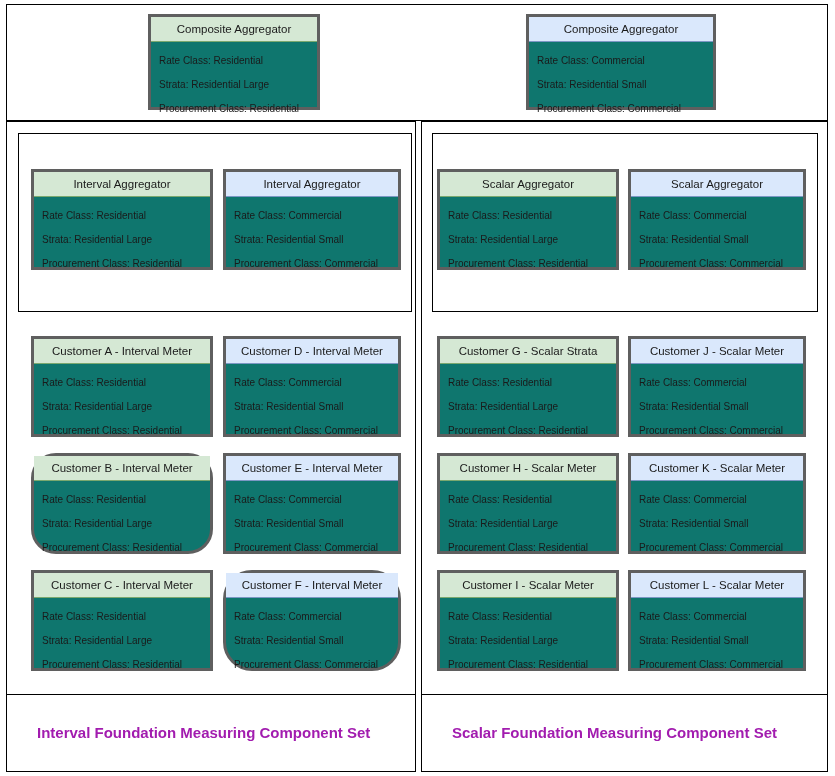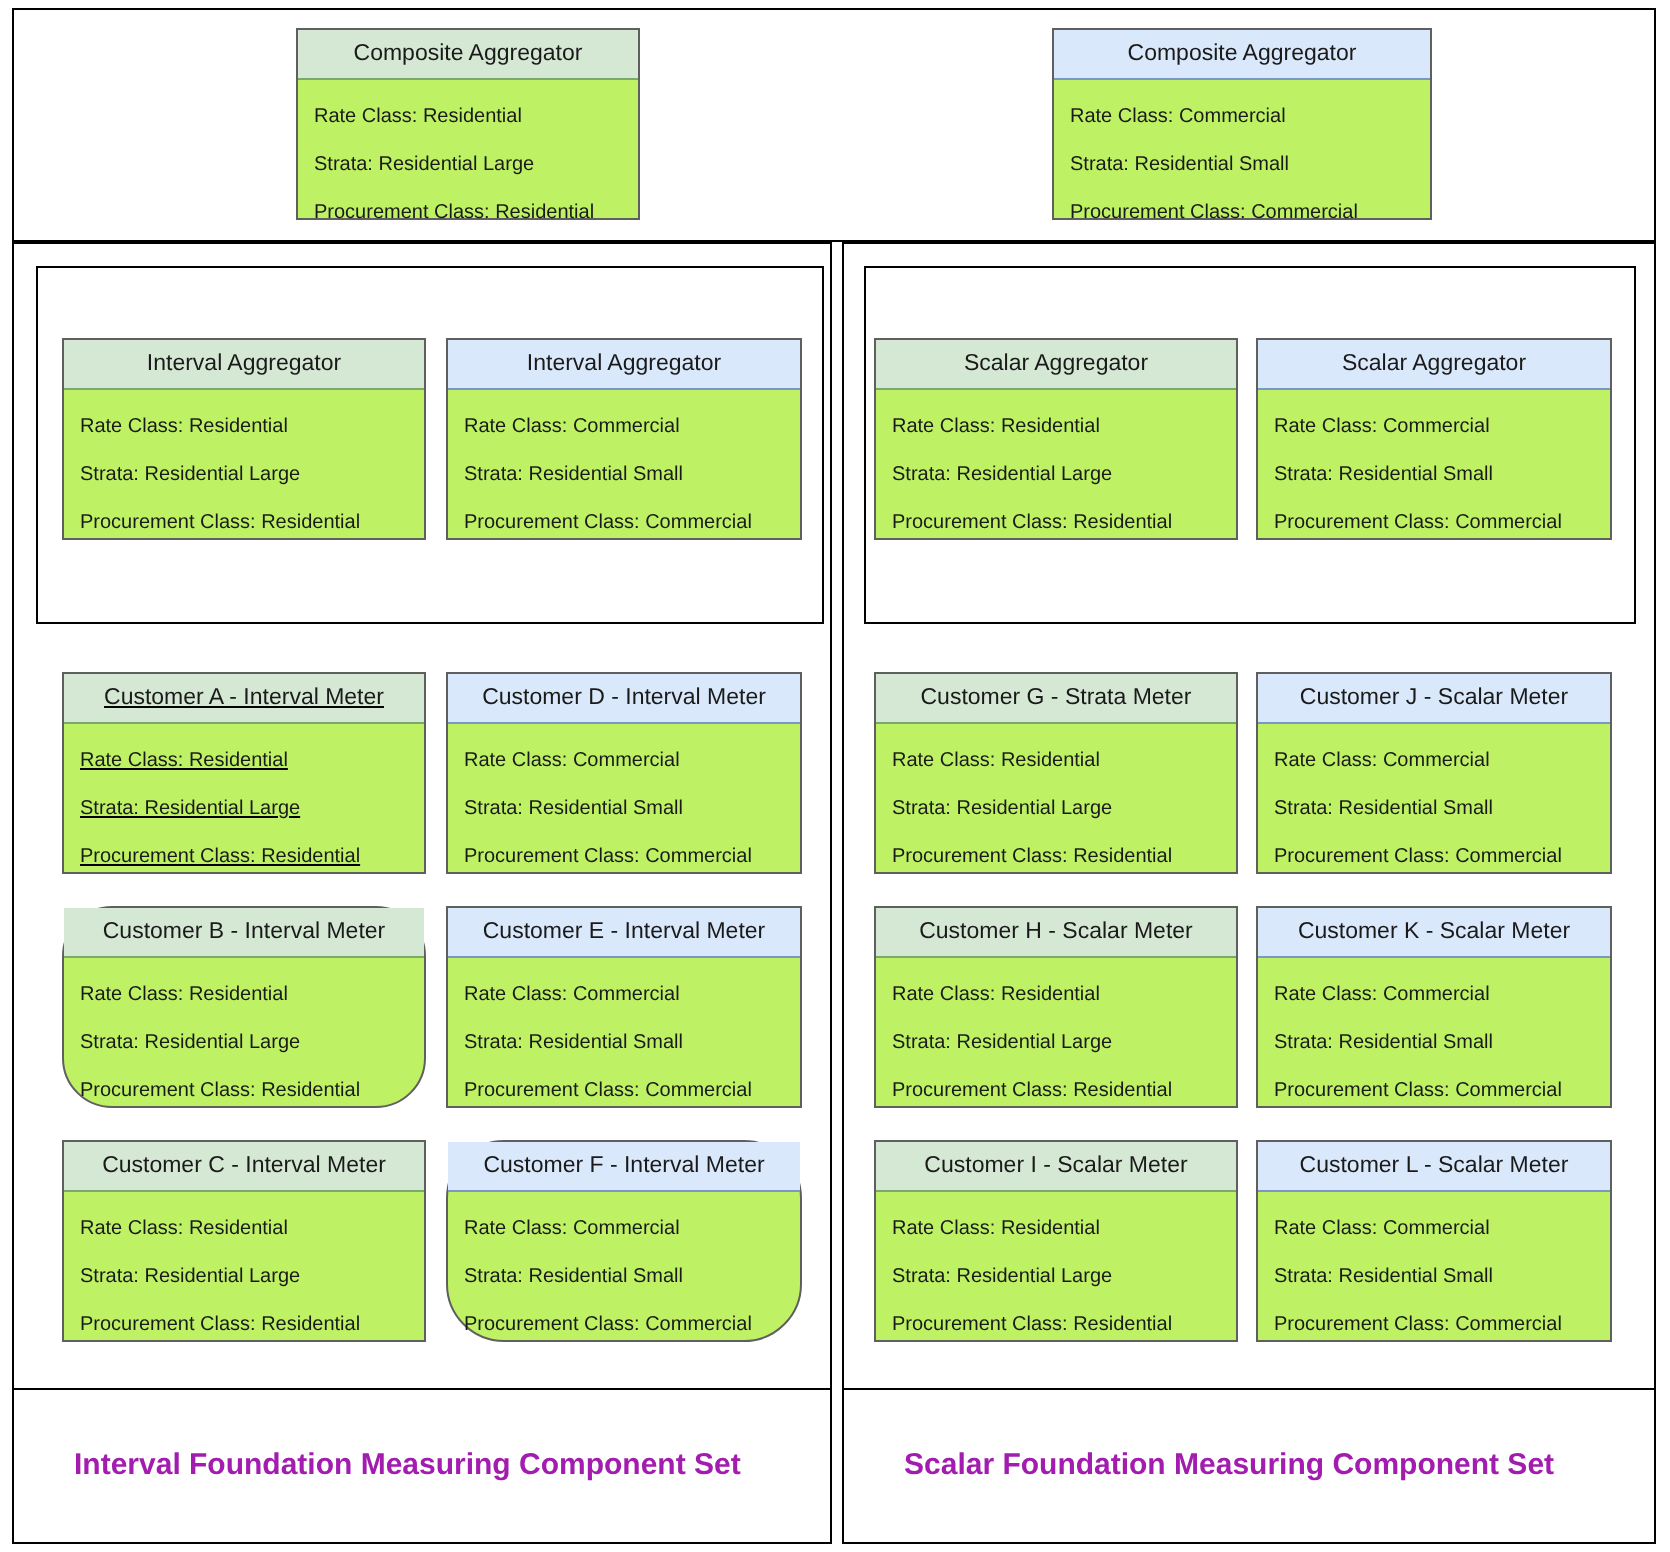--- a/index.html
+++ b/index.html
@@ -12,22 +12,22 @@
     position: relative;
     width: 835px;
     height: 776px;
     background: #ffffff;
     overflow: hidden;
   }
 
   
   .card {
     position: absolute;
-    background: #bef264;
-    border: 1px solid #22c55e;
+    background: #0f766e;
+    border: 3px solid #22c55e;
   }
   .card-title {
     height: 25px;
     line-height: 24px;
     text-align: center;
     font-size: 11.5px;
     color: #1a1a1a;
     border-bottom: 1px solid #565656;
     white-space: nowrap;
     overflow: hidden;
@@ -138,21 +138,21 @@
       <div class="card blue" style="left: 628px; top: 169px; width: 178px; height: 101px;">
         <div class="card-title">Scalar Aggregator</div>
         <div class="card-body">
           <div class="card-row">Rate Class: Commercial</div>
           <div class="card-row">Strata: Residential Small</div>
           <div class="card-row">Procurement Class: Commercial</div>
         </div>
       </div>
     </div>
   <div id="interval-meter-host">
-      <div class="card green" style="left: 31px; top: 336px; width: 182px; height: 101px; text-decoration: underline;">
+      <div class="card green" style="left: 31px; top: 336px; width: 182px; height: 101px;">
         <div class="card-title">Customer A - Interval Meter</div>
         <div class="card-body">
           <div class="card-row">Rate Class: Residential</div>
           <div class="card-row">Strata: Residential Large</div>
           <div class="card-row">Procurement Class: Residential</div>
         </div>
       </div>
       <div class="card blue" style="left: 223px; top: 336px; width: 178px; height: 101px;">
         <div class="card-title">Customer D - Interval Meter</div>
         <div class="card-body">
@@ -189,21 +189,21 @@
         <div class="card-title">Customer F - Interval Meter</div>
         <div class="card-body">
           <div class="card-row">Rate Class: Commercial</div>
           <div class="card-row">Strata: Residential Small</div>
           <div class="card-row">Procurement Class: Commercial</div>
         </div>
       </div>
     </div>
   <div id="scalar-meter-host">
       <div class="card green" style="left: 437px; top: 336px; width: 182px; height: 101px;">
-        <div class="card-title">Customer G - Strata Meter</div>
+        <div class="card-title">Customer G - Scalar Strata</div>
         <div class="card-body">
           <div class="card-row">Rate Class: Residential</div>
           <div class="card-row">Strata: Residential Large</div>
           <div class="card-row">Procurement Class: Residential</div>
         </div>
       </div>
       <div class="card blue" style="left: 628px; top: 336px; width: 178px; height: 101px;">
         <div class="card-title">Customer J - Scalar Meter</div>
         <div class="card-body">
           <div class="card-row">Rate Class: Commercial</div>

